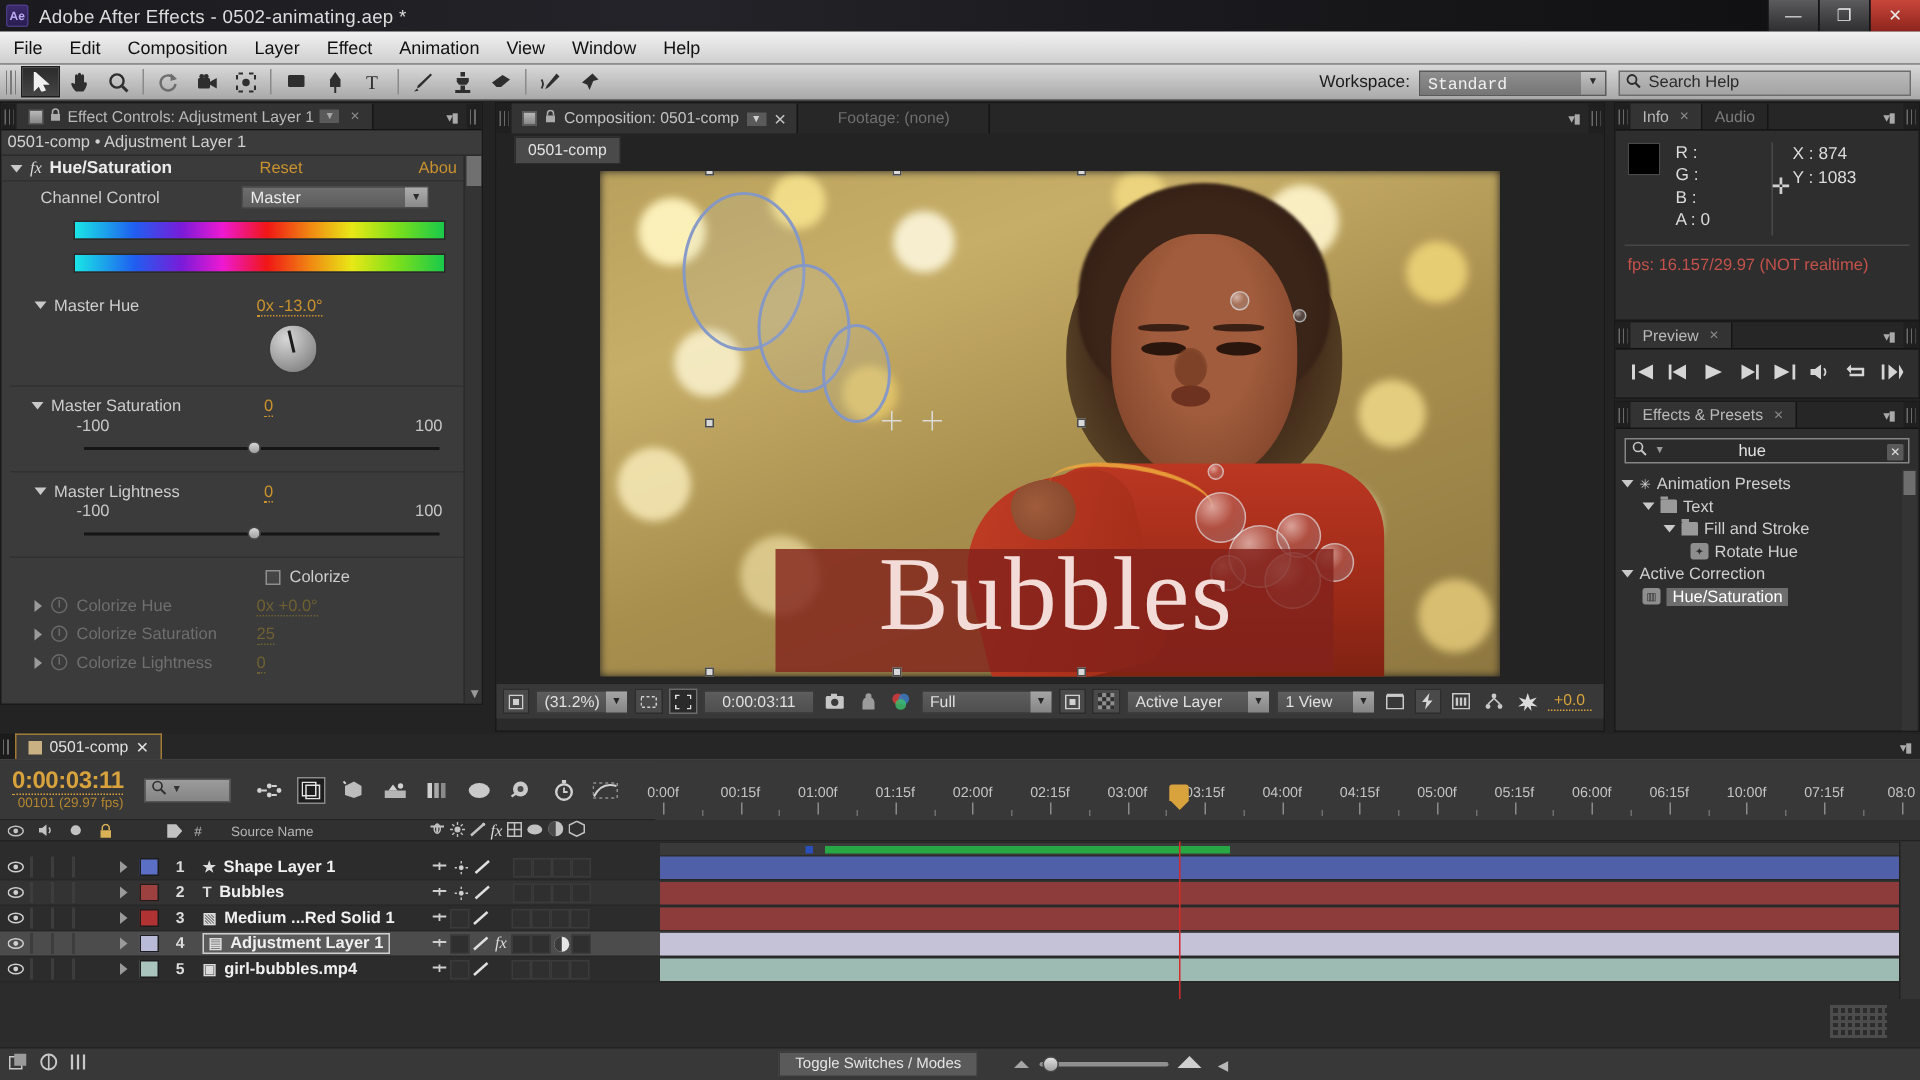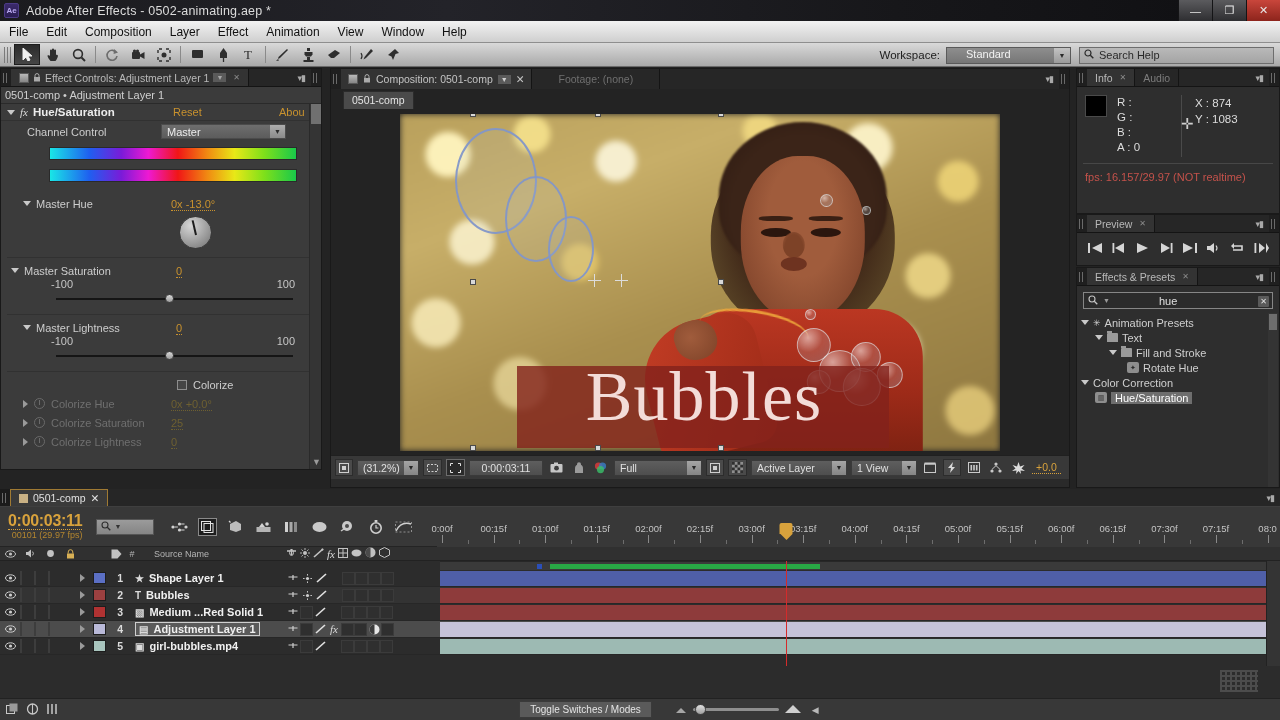--- a/index.html
+++ b/index.html
@@ -58,22 +58,22 @@
     color:#2a2a2a; position:relative;
   }
   .tool.sel{ background:linear-gradient(180deg,#2b2b2b,#454545); border:1px solid #1d1d1d;}
   .tool.sel svg{ fill:#f0f0f0; stroke:#f0f0f0;}
   .tool svg{ fill:#2e2e2e; }
   .tdiv{ width:1px;height:17px;background:#8a8a8a;margin:0 3px; }
   .ws-wrap{ position:absolute; right:0; top:0; height:24px; display:flex; align-items:center; }
   .ws-label{ color:#1c1c1c; font-size:11.5px; margin-right:6px; }
   .ws-select{
     width:125px;height:17px;background:linear-gradient(180deg,#8e8e8e,#767676);
-    border:1px solid #5a5a5a; display:flex; align-items:flex-start;
-    color:#f2f2f2; font-size:11px; padding-left:19px; position:relative;
+    border:1px solid #5a5a5a; display:flex; align-items:flex-end;
+    color:#f2f2f2; font-size:11px; padding-left:5px; position:relative;font-family:Liberation Mono, monospace;
   }
   .ws-select .arw{
     position:absolute;right:0;top:0;width:16px;height:15px;
     background:linear-gradient(180deg,#c3c3c3,#9a9a9a);
     display:flex;align-items:center;justify-content:center;color:#2a2a2a;font-size:7px;
   }
   .help-search{
     width:195px;height:17px;margin:0 6px 0 8px;
     background:linear-gradient(180deg,#b9b9b9,#a4a4a4);
     border:1px solid #6d6d6d; display:flex; align-items:center;
@@ -532,21 +532,21 @@
         <span class="tri"></span>
         <span class="prop-label">Master Hue</span>
         <span class="val" style="left:170px;top:4px;">0x -13.0°</span>
       </div>
       <div style="padding-left:178px;margin-top:3px;">
         <div class="knob"></div>
       </div>
 
       <div class="sepline" style="margin-top:8px;"></div>
 
-      <div class="row" style="padding-left:10px;gap:5px;text-align:center;">
+      <div class="row" style="padding-left:20px;gap:5px;text-align:center;">
         <span class="tri"></span>
         <span class="prop-label">Master Saturation</span>
         <span class="val" style="left:175px;top:4px;">0</span>
       </div>
       <div class="sl-wrap" style="margin-top:10px;">
         <span class="sl-min">-100</span>
         <span class="sl-max">100</span>
         <div class="sl-track"></div>
         <div class="sl-knob" style="left:164px;"></div>
       </div>
@@ -904,21 +904,21 @@
         <span class="tri"></span>
         <span class="folder"></span>
         <span>Fill and Stroke</span>
       </div>
       <div class="ep-row" style="padding-left:46px;">
         <span class="fx-badge">✦</span>
         <span>Rotate Hue</span>
       </div>
       <div class="ep-row" style="padding-left:0px;">
         <span class="tri"></span>
-        <span>Color Correction</span>
+        <span>Active Correction</span>
       </div>
       <div class="ep-row" style="padding-left:14px;">
         <span class="fx-badge">▥</span>
         <span class="ep-sel">Hue/Saturation</span>
       </div>
       <div class="ep-scroll">
         <div class="thumb"></div>
       </div>
     </div>
   </div>
@@ -1049,21 +1049,21 @@
             <div class="rtick minor" style="left: 546.8px;"></div>
             <div class="rt" style="left: 572.6px;">05:15f</div>
             <div class="rtick" style="left: 572.6px;"></div>
             <div class="rtick minor" style="left: 598.4px;"></div>
             <div class="rt" style="left: 624.2px;">06:00f</div>
             <div class="rtick" style="left: 624.2px;"></div>
             <div class="rtick minor" style="left: 650px;"></div>
             <div class="rt" style="left: 675.8px;">06:15f</div>
             <div class="rtick" style="left: 675.8px;"></div>
             <div class="rtick minor" style="left: 701.6px;"></div>
-            <div class="rt" style="left: 727.4px;">07:30f</div>
+            <div class="rt" style="left: 727.4px;">10:00f</div>
             <div class="rtick" style="left: 727.4px;"></div>
             <div class="rtick minor" style="left: 753.2px;"></div>
             <div class="rt" style="left: 779px;">07:15f</div>
             <div class="rtick" style="left: 779px;"></div>
             <div class="rtick minor" style="left: 804.8px;"></div>
             <div class="rt" style="left: 830.6px;">08:0</div>
             <div class="rtick" style="left: 830.6px;"></div>
           </div>
         <div class="cti" style="left:349px;">
           <div class="cti-head"></div>

